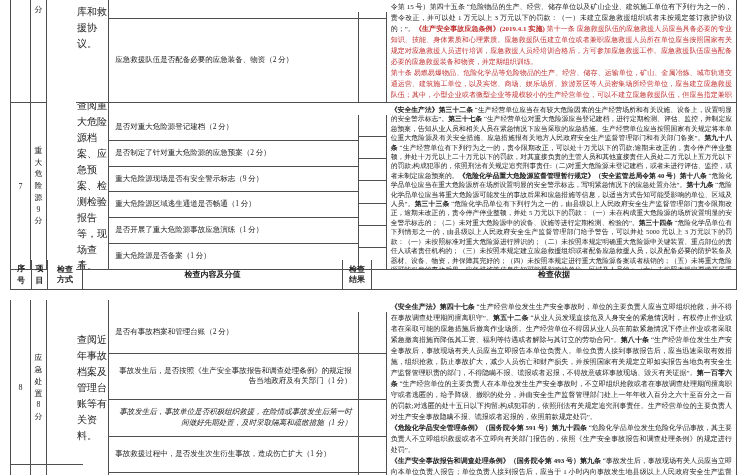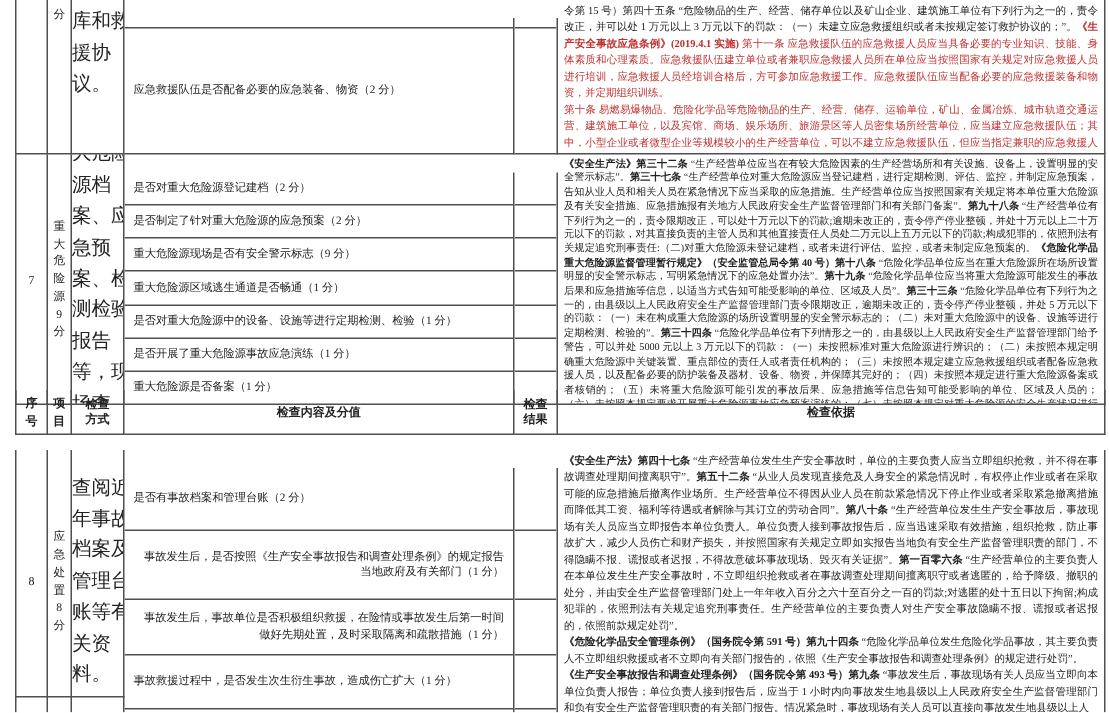--- a/index.html
+++ b/index.html
@@ -11,21 +11,21 @@
   .tbl-row > .c:first-child{border-left:1px solid var(--bc);}
   .c1{width:22px}.c2{width:16px}.c3{width:35px}.c4{width:260px}.c5{width:29px}.c6{width:365px}
   .nobot{border-bottom:none !important;}
   .center{align-items:center;justify-content:center;display:flex;}
   .topalign{align-items:center;justify-content:flex-start;display:flex;padding-top:4px;}
   .w1{width:1em;margin:0 auto;word-break:break-all;line-height:1.5;text-align:center;}
   .w2{width:2em;margin:0 auto;word-break:break-all;line-height:1.25;text-align:right;}
   .w3{width:3em;margin:0 auto;word-break:break-all;line-height:1.6;}
   .num{font-size:8px;}
   .proj{font-size:7.8px;}
-  .method{font-size:13px;}
+  .method{font-size:10px;margin-left:29px;}
   .subcol{padding:0;margin-top:12px;}
   .sub{box-sizing:border-box;border-bottom:1px solid var(--bc);display:flex;align-items:center;
        padding:1px 6px;font-size:7.5px;line-height:1.45;}
   .sub:last-child{border-bottom:none;}
   .sub.keepline{border-bottom:1px solid var(--bc) !important;text-align:right;}
   .grow{flex:1;}
   .basis{font-size:7px;line-height:11px;padding:2px 4px;text-align:justify;overflow:hidden;
          display:block;}
   .basis.tight{font-size:6.8px;line-height:9.4px;}
   .hdr{font-weight:bold;font-size:8px;}
@@ -63,21 +63,20 @@
       <span class="w1">重大危险源 9 分</span>
     </div>
     <div class="c c3 center method">
       <span class="w3">查阅重大危险源档案、应急预案、检测检验报告等，现场查看。</span>
     </div>
     <div class="c c4 subcol">
       <div class="sub grow">是否对重大危险源登记建档（2 分）</div>
       <div class="sub grow">是否制定了针对重大危险源的应急预案（2 分）</div>
       <div class="sub grow">重大危险源现场是否有安全警示标志（9 分）</div>
       <div class="sub grow">重大危险源区域逃生通道是否畅通（1 分）</div>
-      <div class="sub grow">是否对重大危险源中的设备、设施等进行定期检测、检验（1 分）</div>
       <div class="sub grow">是否开展了重大危险源事故应急演练（1 分）</div>
       <div class="sub grow">重大危险源是否备案（1 分）</div>
     </div>
     <div class="c c5 subcol">
       <div class="sub grow"></div>
       <div class="sub grow"></div>
       <div class="sub grow"></div>
       <div class="sub grow"></div>
       <div class="sub grow"></div>
       <div class="sub grow"></div>
@@ -109,21 +108,21 @@
     <div class="c c1 center num nobot">8</div>
     <div class="c c2 center proj nobot">
       <span class="w1">应急处置 8 分</span>
     </div>
     <div class="c c3 center method nobot">
       <span class="w3">查阅近年事故档案及管理台账等有关资料。</span>
     </div>
     <div class="c c4 subcol nobot">
       <div class="sub keepline" style="height:43px;">是否有事故档案和管理台账（2 分）</div>
       <div class="sub keepline" style="height:47px;">事故发生后，是否按照《生产安全事故报告和调查处理条例》的规定报告当地政府及有关部门（1 分）</div>
-      <div class="sub keepline" style="height:38px;">事故发生后，事故单位是否积极组织救援，在险情或事故发生后第一时间做好先期处置，及时采取隔离和疏散措施（1 分）</div>
+      <div class="sub keepline" style="height:38px;font-style:italic;">事故发生后，事故单位是否积极组织救援，在险情或事故发生后第一时间做好先期处置，及时采取隔离和疏散措施（1 分）</div>
       <div class="sub keepline" style="height:37px;">事故救援过程中，是否发生次生衍生事故，造成伤亡扩大（1 分）</div>
       <div class="sub grow" style="border-bottom:none;"></div>
     </div>
     <div class="c c5 subcol nobot">
       <div class="sub keepline" style="height:43px;"></div>
       <div class="sub keepline" style="height:47px;"></div>
       <div class="sub keepline" style="height:38px;"></div>
       <div class="sub keepline" style="height:37px;"></div>
       <div class="sub grow" style="border-bottom:none;"></div>
     </div>

